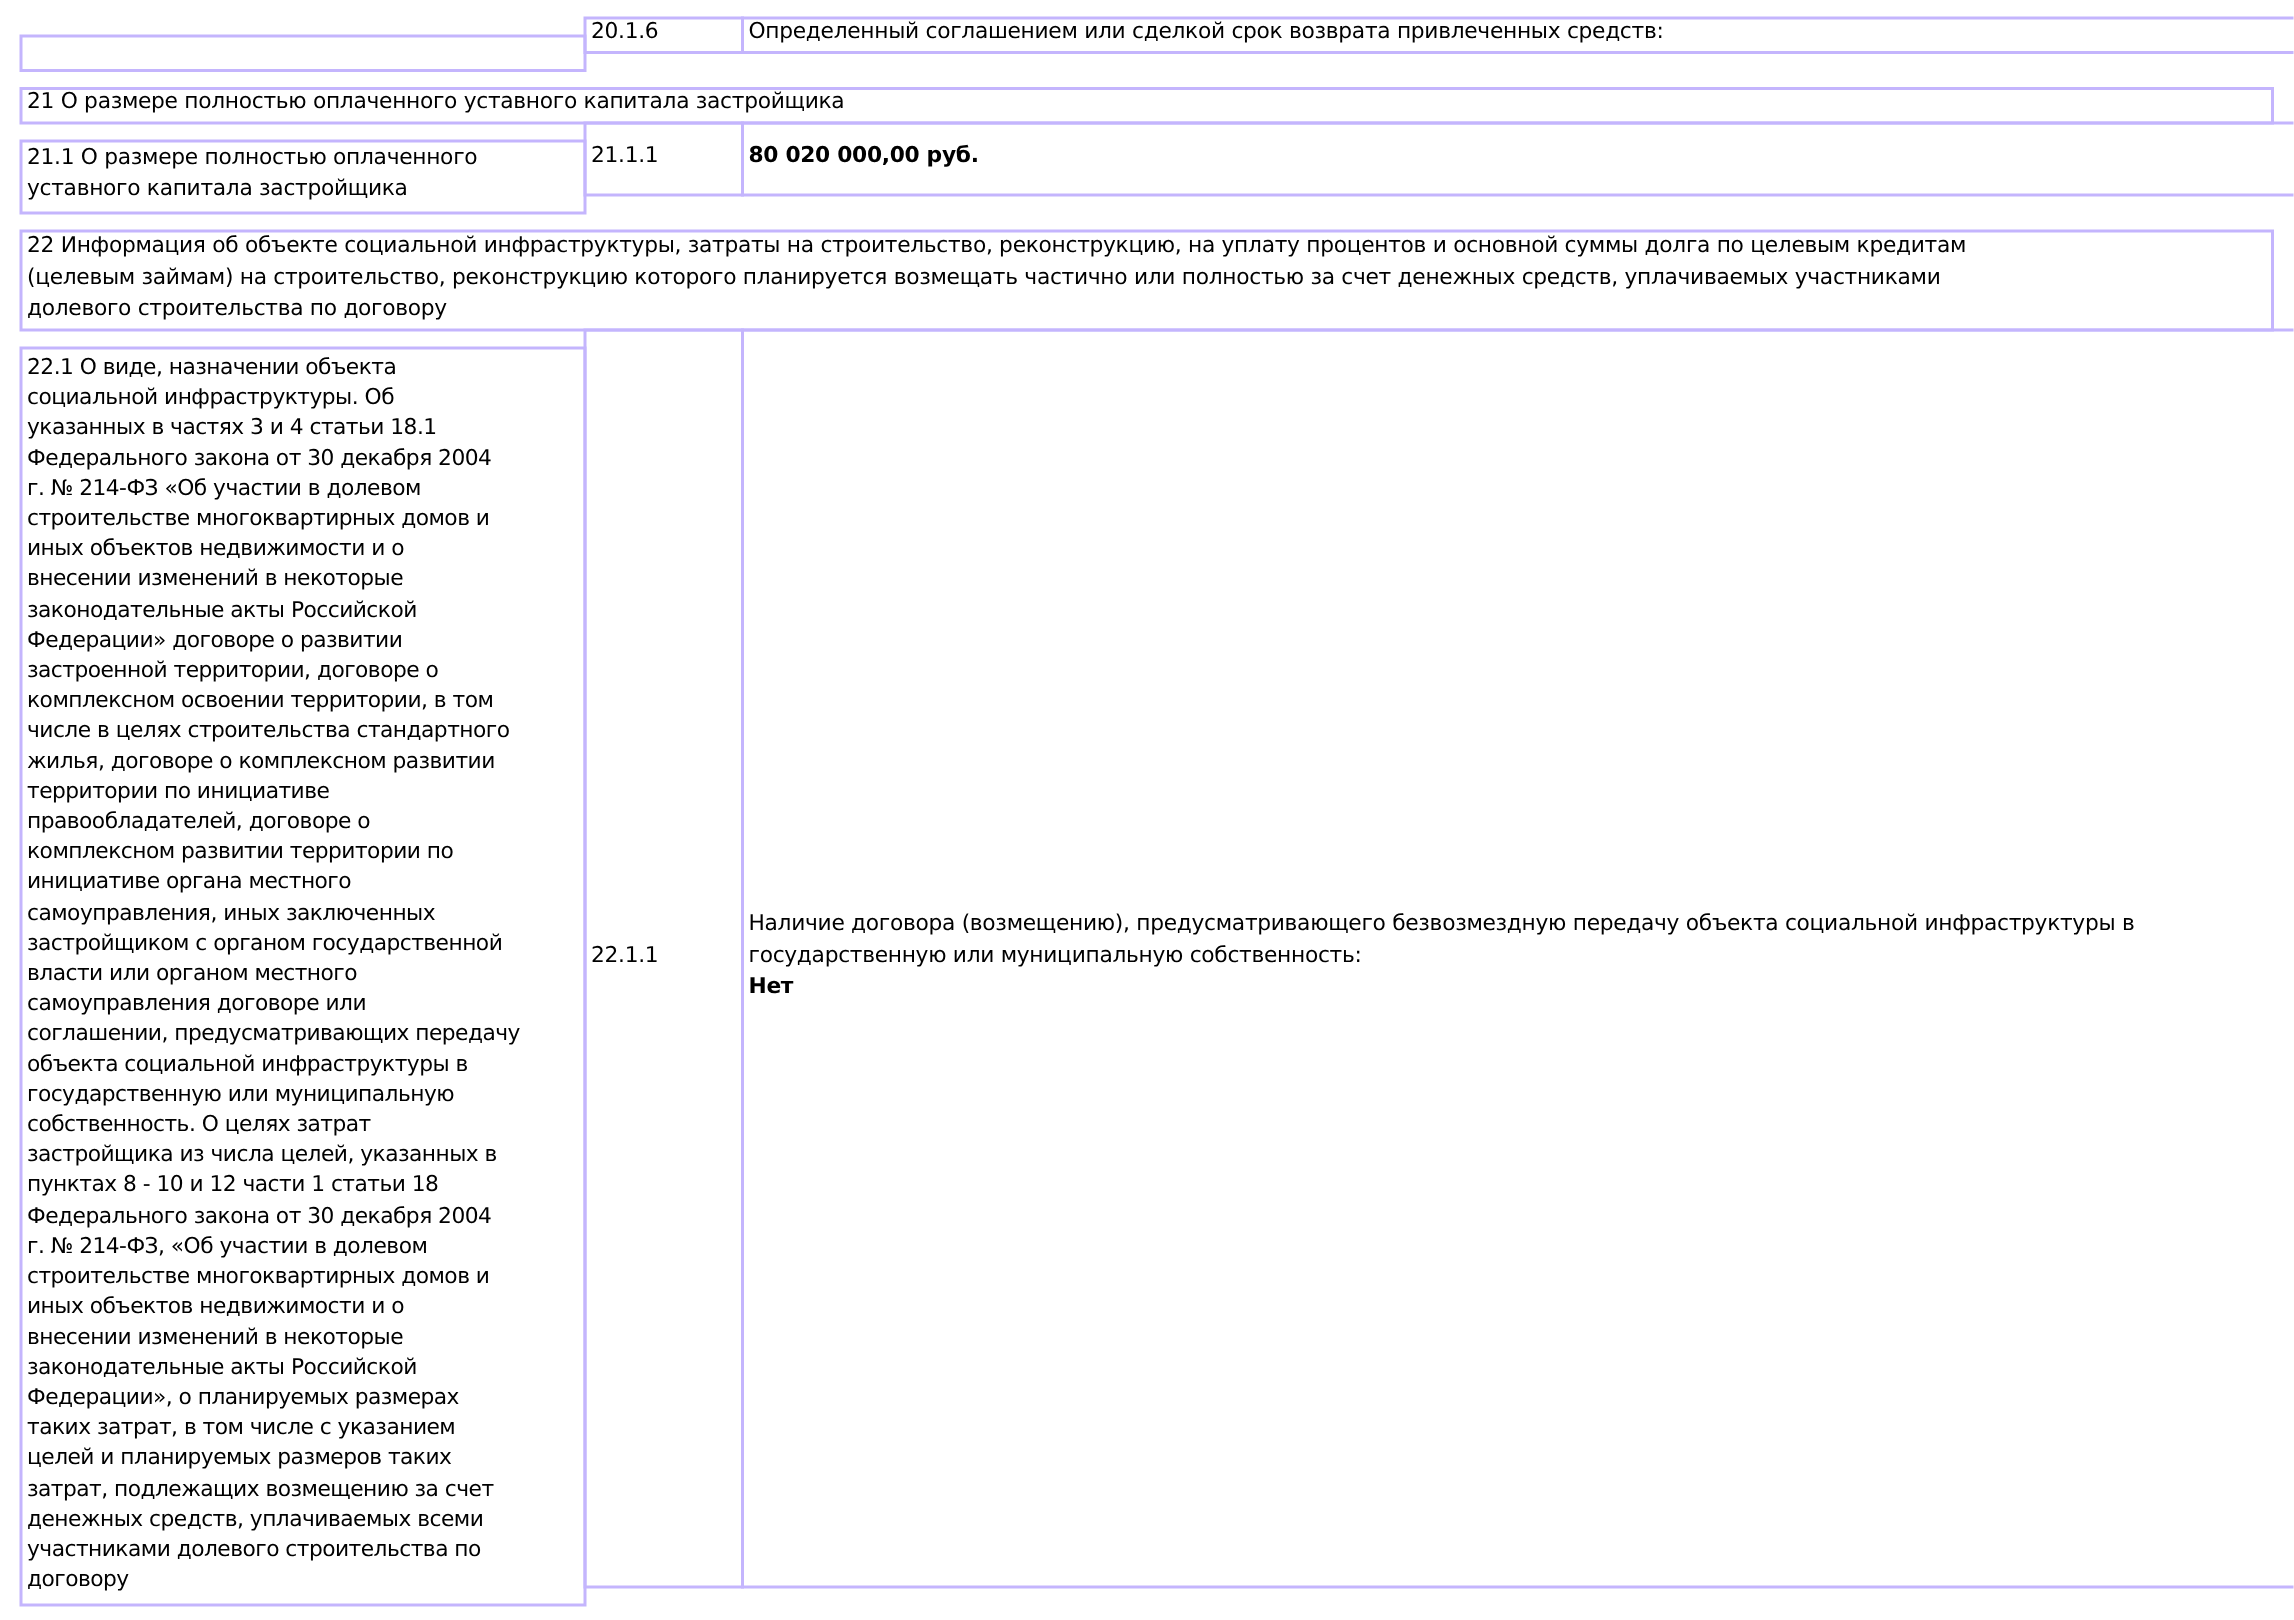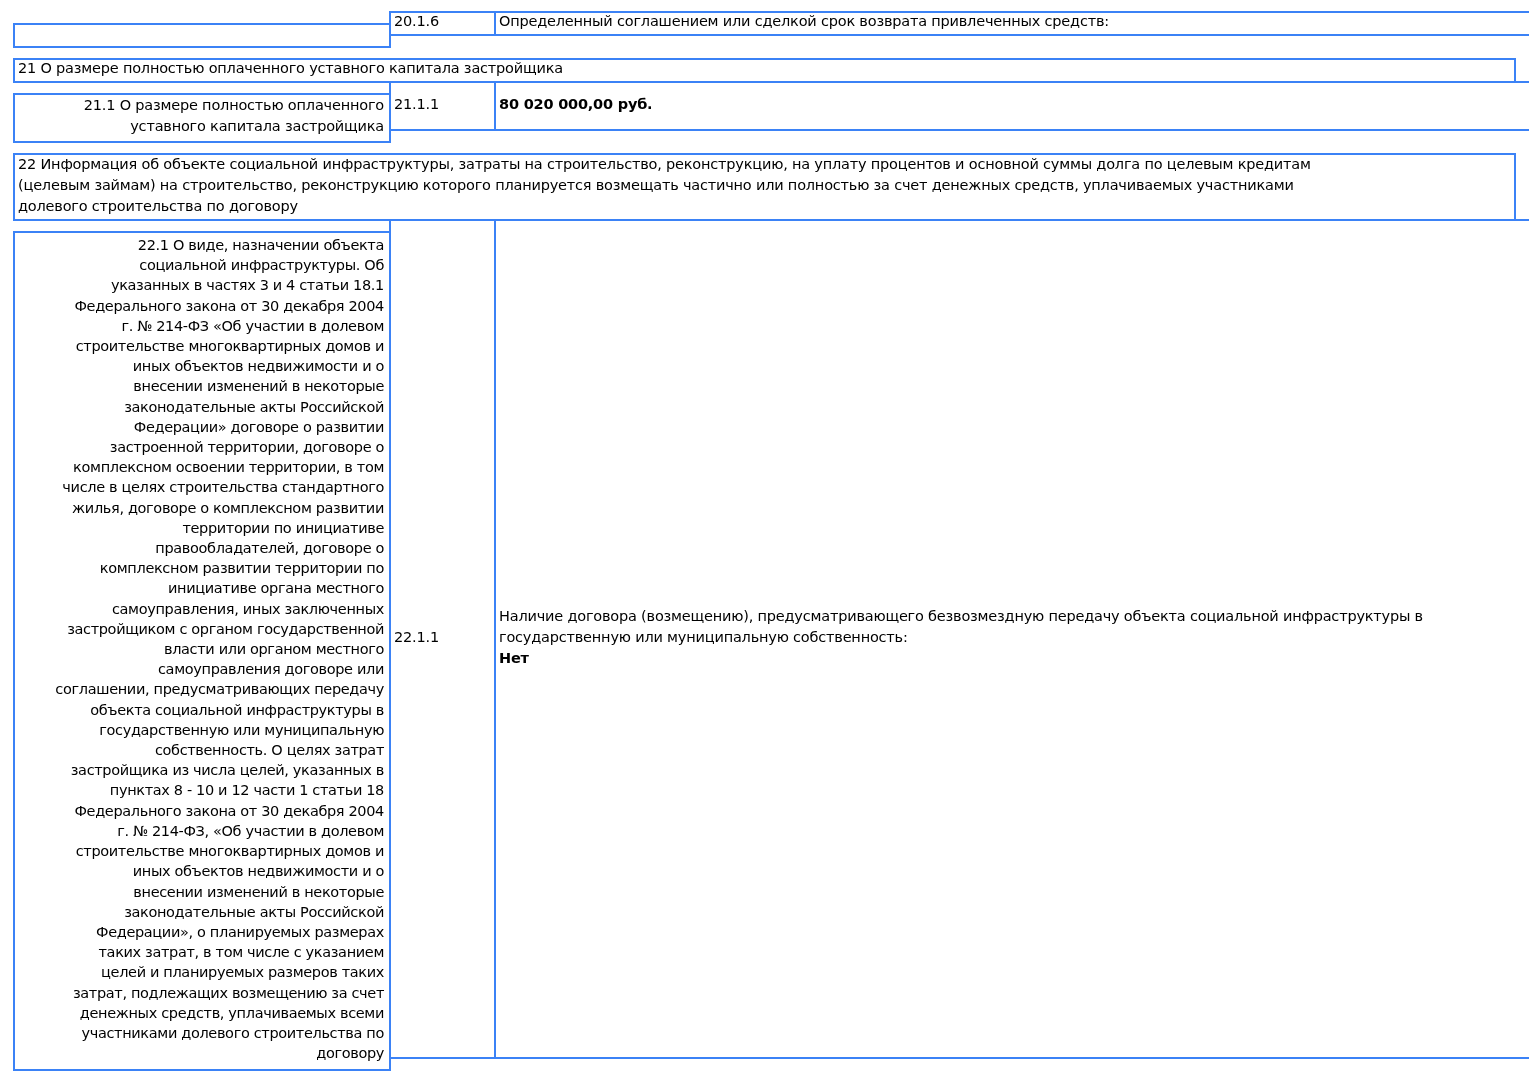--- a/index.html
+++ b/index.html
@@ -6,34 +6,34 @@
   body{
     width:1529px;height:1080px;position:relative;overflow:hidden;
     font-family:"DejaVu Sans","Liberation Sans",sans-serif;
     color:#000;
   }
   .tbl{position:absolute;left:13px;top:11px;}
   .row{display:flex;margin-top:-2px;}
   .row:first-child{margin-top:0;}
   .cell{
     box-sizing:border-box;
-    border:2px solid #3b82f6;
+    border:2px solid #c4b5fd;
     margin-left:-2px;
     overflow:hidden;
     padding:0 5px 4px 3px;
     font-size:14.5px;
     line-height:21px;
     letter-spacing:-0.2px;
     display:flex;
     flex-direction:column;
     justify-content:center;
     white-space:pre-line;
   }
   .cell:first-child{margin-left:0;margin-top:12px;}
-  .c1{width:378px;text-align:right;}
+  .c1{width:378px;}
   .c2{width:107px;}
   .c3{width:1220px;}
   .full{width:1503px;}
   .h25{height:25px;}
   .h46{height:46px;}
   .h50{height:50px;}
   .h68{height:68px;line-height:21px;}
   .h840{height:840px;}
   .h26{height:34px;}
   .top-align{

